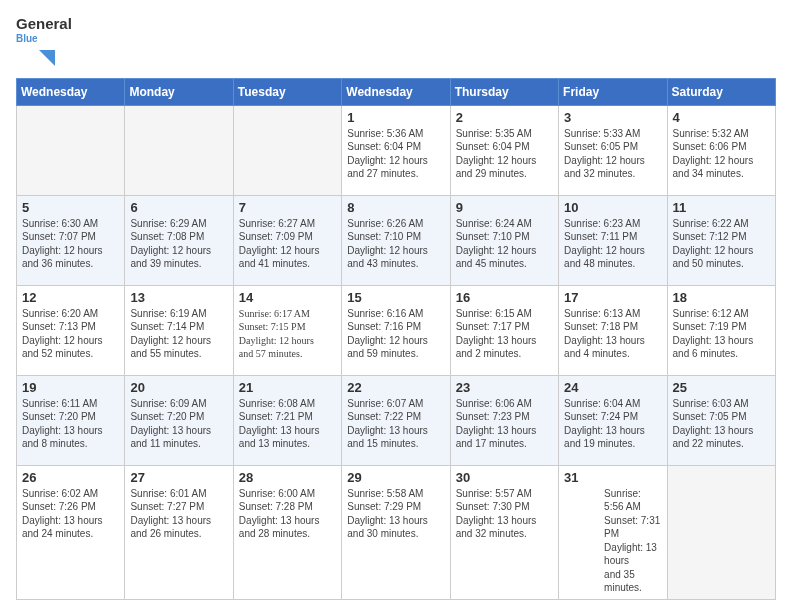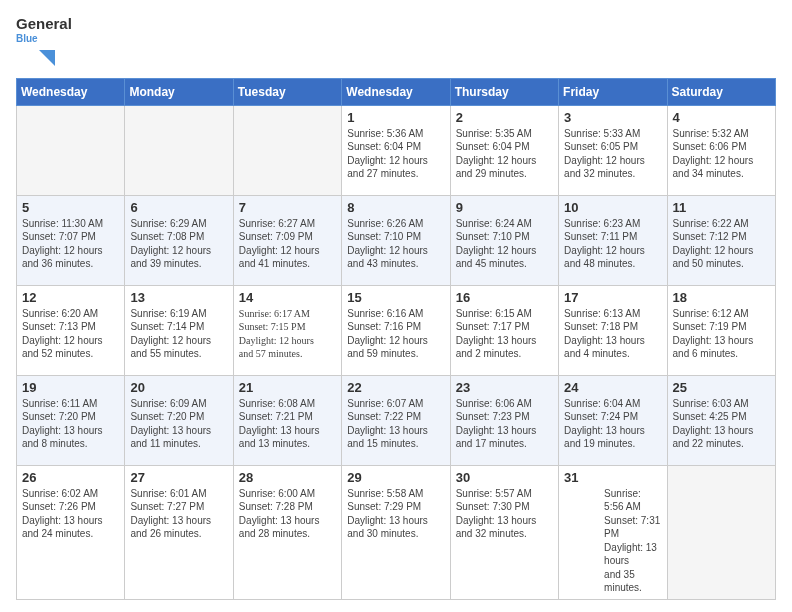--- a/index.html
+++ b/index.html
@@ -137,21 +137,21 @@
           <span class="day-number">4</span>
           <div class="cell-info" style="white-space: pre-line;">Sunrise: 5:32 AM
 Sunset: 6:06 PM
 Daylight: 12 hours
 and 34 minutes.</div>
         </td>
       </tr>
       <tr class="row-alt">
         <td>
           <span class="day-number">5</span>
-          <div class="cell-info" style="white-space: pre-line;">Sunrise: 11:30 AM
+          <div class="cell-info" style="white-space: pre-line;">Sunrise: 6:30 AM
 Sunset: 7:07 PM
 Daylight: 12 hours
 and 36 minutes.</div>
         </td>
         <td>
           <span class="day-number">6</span>
           <div class="cell-info" style="white-space: pre-line;">Sunrise: 6:29 AM
 Sunset: 7:08 PM
 Daylight: 12 hours
 and 39 minutes.</div>
@@ -282,21 +282,21 @@
         <td>
           <span class="day-number">24</span>
           <div class="cell-info" style="white-space: pre-line;">Sunrise: 6:04 AM
 Sunset: 7:24 PM
 Daylight: 13 hours
 and 19 minutes.</div>
         </td>
         <td>
           <span class="day-number">25</span>
           <div class="cell-info" style="white-space: pre-line;">Sunrise: 6:03 AM
-Sunset: 4:25 PM
+Sunset: 7:05 PM
 Daylight: 13 hours
 and 22 minutes.</div>
         </td>
       </tr>
       <tr>
         <td>
           <span class="day-number">26</span>
           <div class="cell-info" style="white-space: pre-line;">Sunrise: 6:02 AM
 Sunset: 7:26 PM
 Daylight: 13 hours

